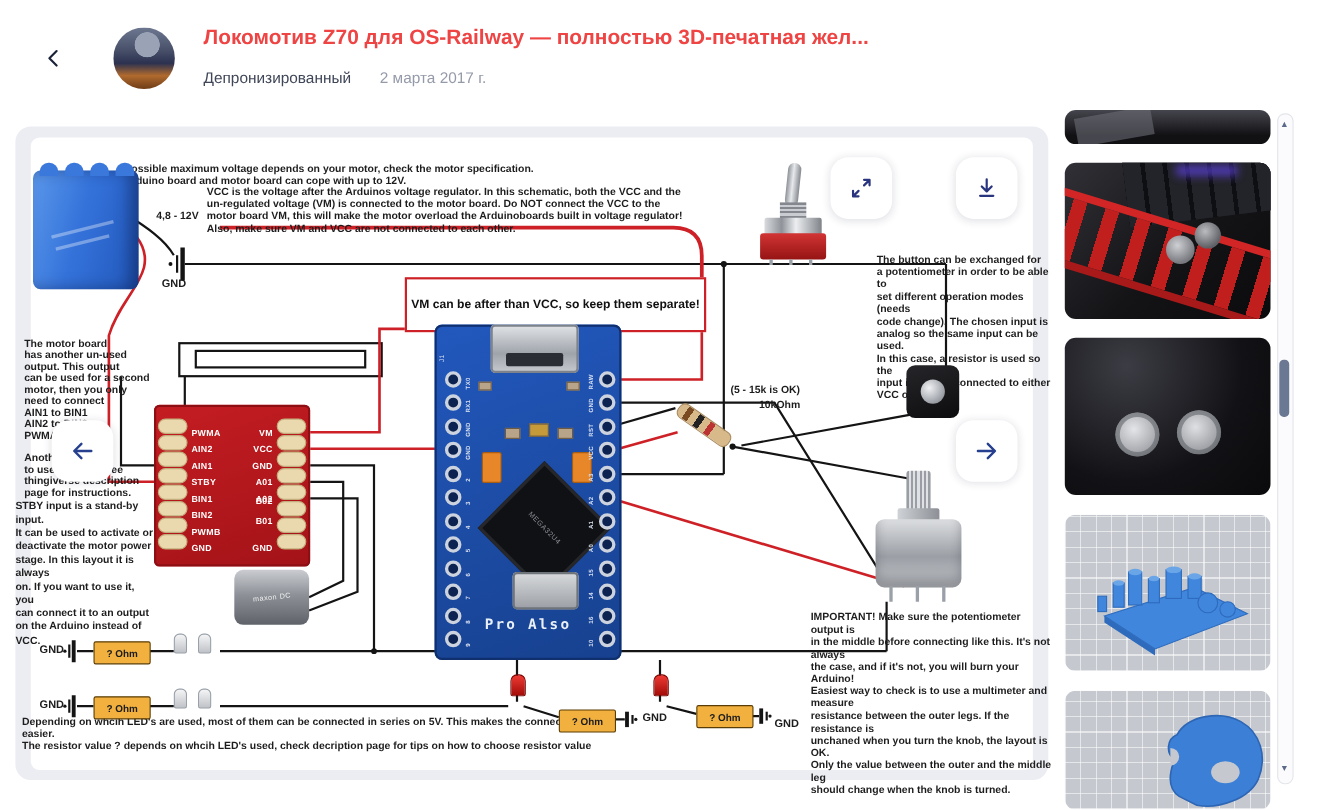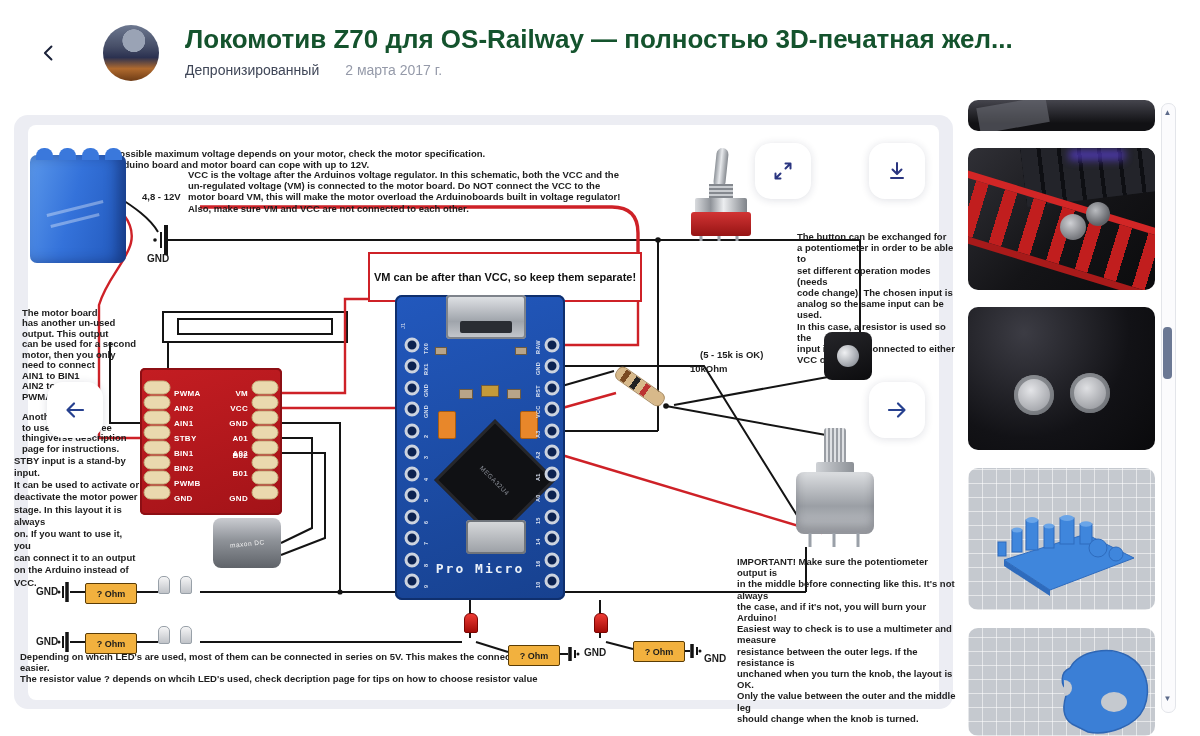--- a/index.html
+++ b/index.html
@@ -3,21 +3,21 @@
 <meta charset="utf-8">
 <style>
   html,body{margin:0;padding:0;background:#fff;font-family:"Liberation Sans",sans-serif;}
   .stage{position:relative;width:1200px;height:736px;overflow:hidden;background:#fff;}
   .abs{position:absolute;}
   
   .hdr-back{position:absolute;left:34px;top:38px;width:30px;height:30px;display:flex;align-items:center;justify-content:center;cursor:pointer;background:none;border:none;}
   .avatar{position:absolute;left:103px;top:25px;width:56px;height:56px;border-radius:50%;overflow:hidden;background:
     radial-gradient(circle at 55% 28%,#9aa3b5 0 22%,transparent 23%),
     linear-gradient(180deg,#6d7890 0%,#474f68 38%,#2b3150 58%,#b06a2e 78%,#6e3c16 100%);}
-  .title{position:absolute;left:185px;top:24px;font-size:26px;font-weight:700;color:#14532d;white-space:nowrap;cursor:pointer;}
+  .title{position:absolute;left:185px;top:24px;font-size:19px;font-weight:700;color:#ef4444;white-space:nowrap;cursor:pointer;}
   .subrow{position:absolute;left:185px;top:62px;font-size:14px;display:flex;gap:26px;align-items:center;}
   .author{color:#3f4657;font-weight:500;}
   .date{color:#959aa9;}
   .dl-btn{position:absolute;right:28px;top:27px;height:53px;padding:0 28px;border:none;border-radius:27px;background:#2c57f0;color:#fff;font-size:15px;font-weight:600;font-family:"Liberation Sans",sans-serif;display:flex;align-items:center;gap:14px;cursor:pointer;}
   
   .viewer{position:absolute;left:14px;top:115px;width:939px;height:594px;background:#ecedf3;border-radius:14px;}
   .sheet{position:absolute;left:14px;top:10px;right:14px;bottom:9px;background:#fff;border-radius:8px;}
   svg.layer{position:absolute;left:0;top:0;pointer-events:none;}
   #wires{z-index:1;} #metal{z-index:5;}
   .note{position:absolute;z-index:2;color:#1d1d1d;font-size:9.5px;line-height:1.18;white-space:pre-line;}
@@ -181,21 +181,21 @@
 to use a sketch, see
 thingiverse description
 page for instructions.</div>
     <div class="note b" style="left:0;top:340px;width:126px;line-height:1.28;">STBY input is a stand-by input.
 It can be used to activate or
 deactivate the motor power
 stage. In this layout it is always
 on. If you want to use it, you
 can connect it to an output
 on the Arduino instead of VCC.</div>
-    <div class="note b" style="left:650px;top:234px;margin-left:36px;">(5 - 15k is OK)</div>
+    <div class="note b" style="left:650px;top:234px;">(5 - 15k is OK)</div>
     <div class="note b" style="left:676px;top:248px;">10kOhm</div>
     <div class="note b" style="left:723px;top:441px;width:222px;">IMPORTANT! Make sure the potentiometer output is
 in the middle before connecting like this. It's not always
 the case, and if it's not, you will burn your Arduino!
 Easiest way to check is to use a multimeter and measure
 resistance between the outer legs. If the resistance is
 unchaned when you turn the knob, the layout is OK.
 Only the value between the outer and the middle leg
 should change when the knob is turned.</div>
     <div class="note b" style="left:6px;top:536px;width:530px;">Depending on whcih LED's are used, most of them can be connected in series on 5V. This makes the connection easier.
@@ -238,21 +238,21 @@
       <div class="smd" style="left:120px;top:52px;width:10px;height:6px;"></div>
       <div class="smd" style="left:64px;top:94px;width:12px;height:8px;"></div>
       <div class="smd" style="left:86px;top:90px;width:16px;height:10px;background:#c49a3a;"></div>
       <div class="smd" style="left:112px;top:94px;width:12px;height:8px;"></div>
       <div class="orange" style="left:43px;top:116px;"></div>
       <div class="orange" style="left:125px;top:116px;"></div>
       <div class="chip">
           <span class="chiptxt">MEGA32U4</span>
         </div>
       <div class="xtal"></div>
-      <div class="promicro">Pro Micro</div>
+      <div class="promicro">Pro Also</div>
       <div class="albl" style="left:28px;top:59px;">TX0</div>
       <div class="albl" style="left:28px;top:80px;">RX1</div>
       <div class="albl" style="left:28px;top:102px;">GND</div>
       <div class="albl" style="left:28px;top:123px;">GND</div>
       <div class="albl" style="left:28px;top:143px;">2</div>
       <div class="albl" style="left:28px;top:164px;">3</div>
       <div class="albl" style="left:28px;top:186px;">4</div>
       <div class="albl" style="left:28px;top:207px;">5</div>
       <div class="albl" style="left:28px;top:229px;">6</div>
       <div class="albl" style="left:28px;top:250px;">7</div>

